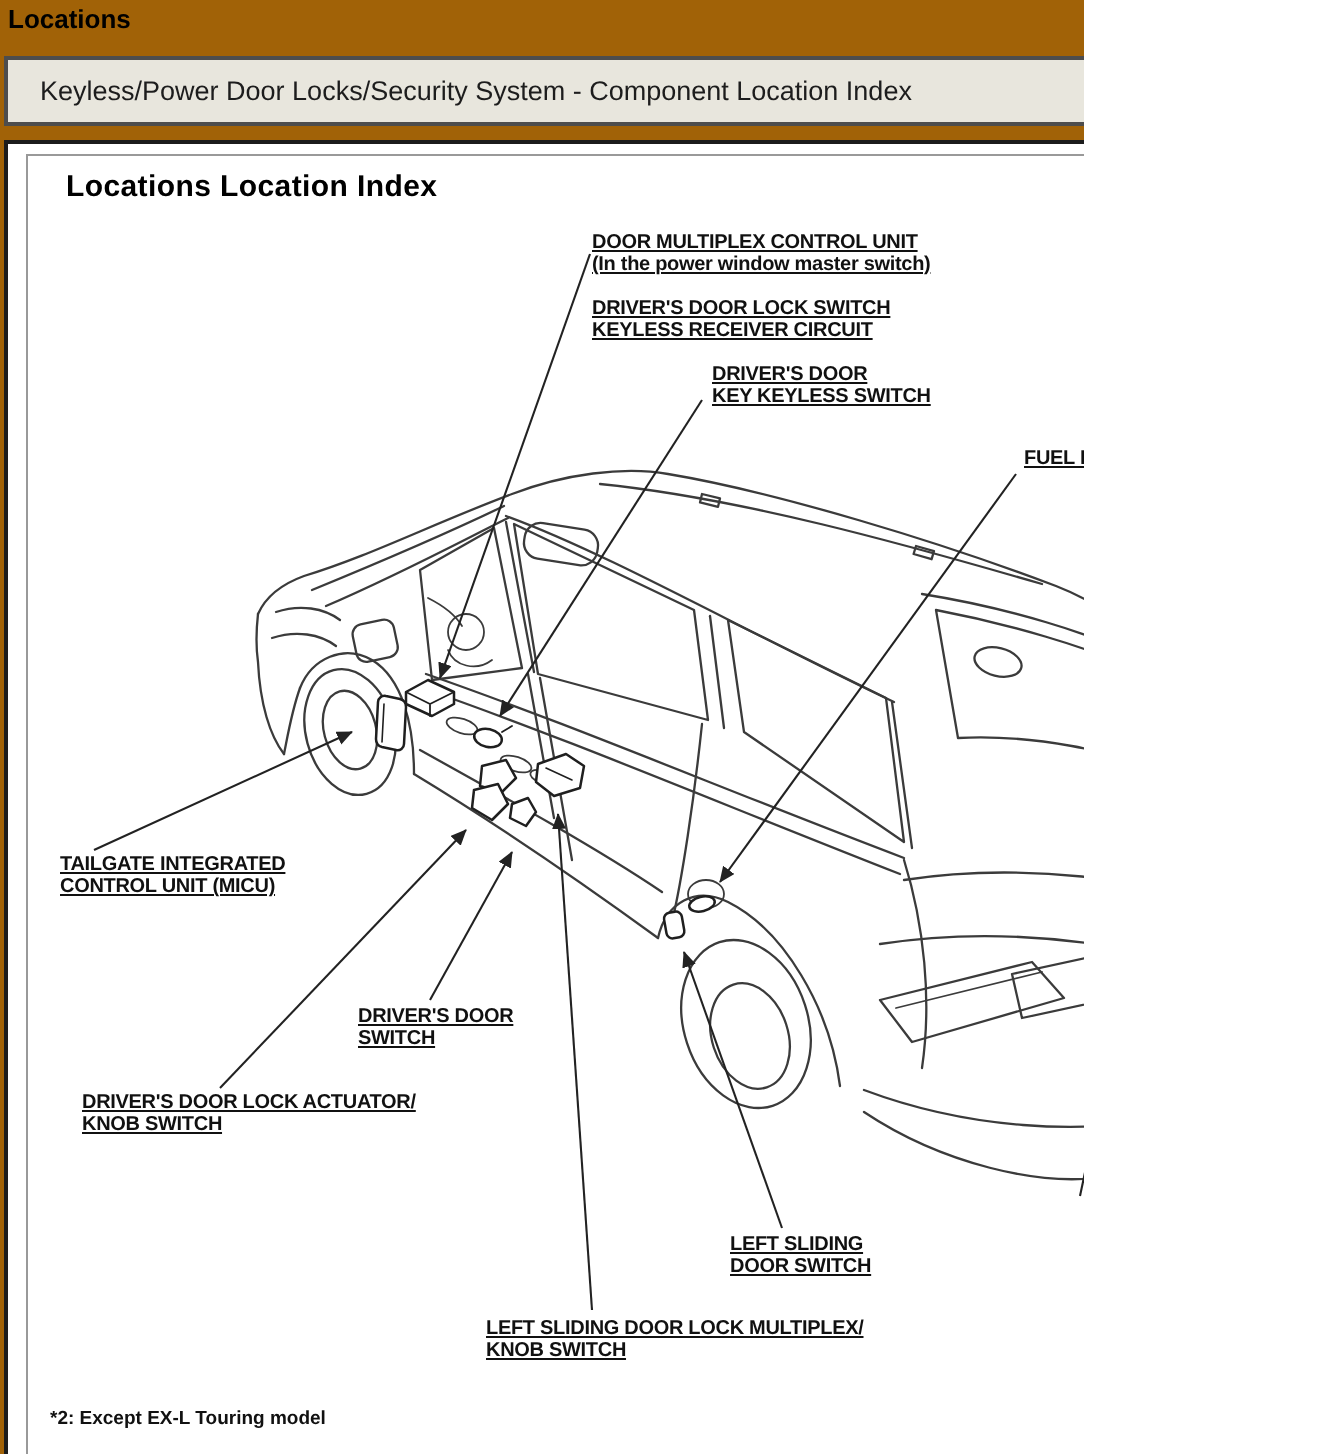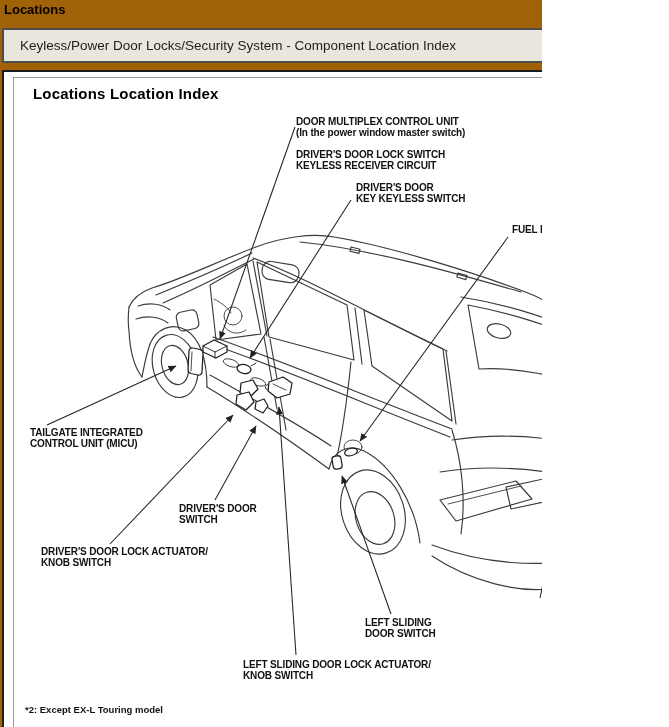--- a/index.html
+++ b/index.html
@@ -60,20 +60,21 @@
     width: 669px; height: 727px;
     pointer-events: none;
   }
   .callout-label {
     font-size: 10px;
     font-weight: bold;
     color: #111111;
     line-height: 11px;
     letter-spacing: -0.15px;
     white-space: nowrap;
+    text-decoration: underline;
   }
   #footnote {
     left: 25px; top: 704px;
     font-size: 9.5px;
     font-weight: bold;
     color: #111111;
     white-space: nowrap;
   }
 </style>
 </head>
@@ -235,20 +236,20 @@
     <div>DRIVER'S DOOR LOCK ACTUATOR/</div>
     <div>KNOB SWITCH</div>
   </div>
 
   <div class="abs callout-label" style="left:365px; top:617px;">
     <div>LEFT SLIDING</div>
     <div>DOOR SWITCH</div>
   </div>
 
   <div class="abs callout-label" style="left:243px; top:659px;">
-    <div>LEFT SLIDING DOOR LOCK ACTUATOR/</div>
+    <div>LEFT SLIDING DOOR LOCK MULTIPLEX/</div>
     <div>KNOB SWITCH</div>
   </div>
 
 
   <div id="footnote" class="abs">*2: Except EX-L Touring model</div>
 
 </div>
 
 </body></html>

